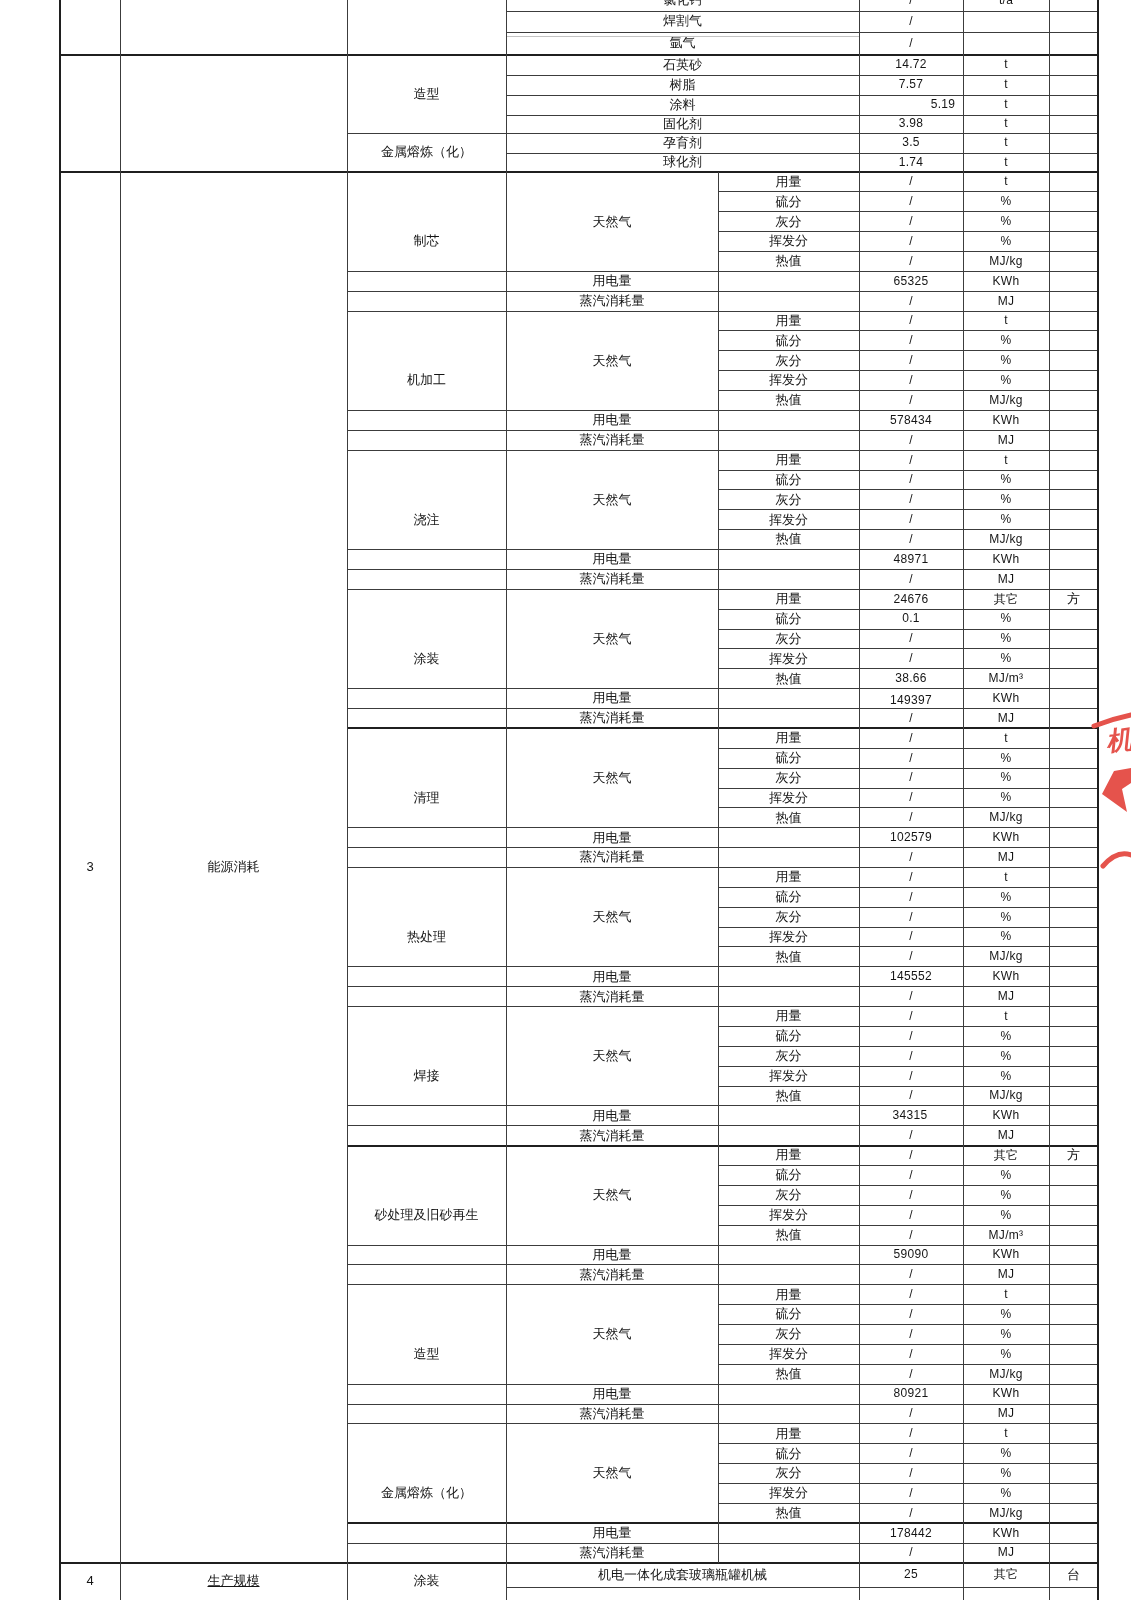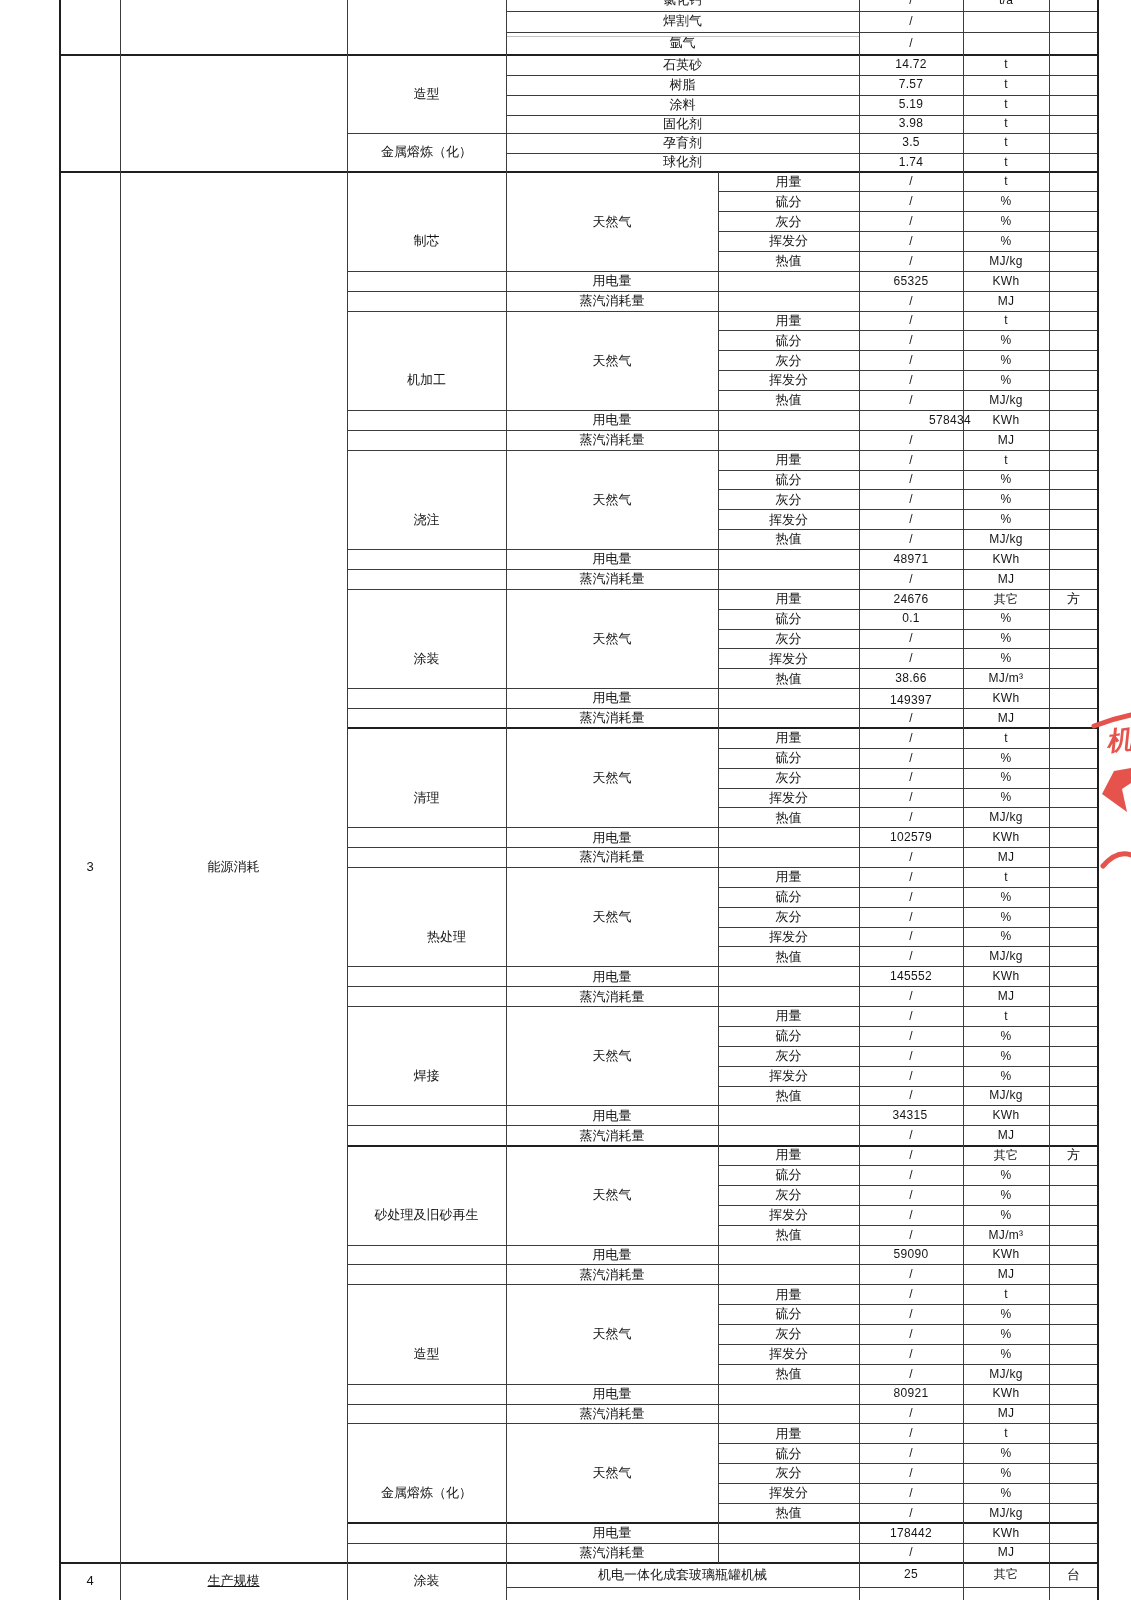--- a/index.html
+++ b/index.html
@@ -33,21 +33,21 @@
       <div class="hl" style="left: 60px; top: 53.75px; width: 1038px; height: 2.5px; background: rgb(31, 31, 31);"></div>
       <div class="cell" style="left: 347px; top: 55px; width: 159px; height: 78px;">造型</div>
       <div class="cell" style="left: 347px; top: 133px; width: 159px; height: 39px;">金属熔炼（化）</div>
       <div class="cell" style="left: 506px; top: 55px; width: 353px; height: 20px;">石英砂</div>
       <div class="cell num" style="left: 859px; top: 55px; width: 104px; height: 20px;">14.72</div>
       <div class="cell num" style="left: 963px; top: 55px; width: 86px; height: 20px;">t</div>
       <div class="cell" style="left: 506px; top: 75px; width: 353px; height: 20px;">树脂</div>
       <div class="cell num" style="left: 859px; top: 75px; width: 104px; height: 20px;">7.57</div>
       <div class="cell num" style="left: 963px; top: 75px; width: 86px; height: 20px;">t</div>
       <div class="cell" style="left: 506px; top: 95px; width: 353px; height: 20px;">涂料</div>
-      <div class="cell num" style="left: 859px; top: 95px; width: 104px; height: 20px;">5.19</div>
+      <div class="cell num" style="left: 859px; top: 95px; width: 104px; height: 20px; padding-left: 32px;">5.19</div>
       <div class="cell num" style="left: 963px; top: 95px; width: 86px; height: 20px;">t</div>
       <div class="cell" style="left: 506px; top: 115px; width: 353px; height: 18px;">固化剂</div>
       <div class="cell num" style="left: 859px; top: 115px; width: 104px; height: 18px;">3.98</div>
       <div class="cell num" style="left: 963px; top: 115px; width: 86px; height: 18px;">t</div>
       <div class="cell" style="left: 506px; top: 133px; width: 353px; height: 20px;">孕育剂</div>
       <div class="cell num" style="left: 859px; top: 133px; width: 104px; height: 20px;">3.5</div>
       <div class="cell num" style="left: 963px; top: 133px; width: 86px; height: 20px;">t</div>
       <div class="cell" style="left: 506px; top: 153px; width: 353px; height: 19px;">球化剂</div>
       <div class="cell num" style="left: 859px; top: 153px; width: 104px; height: 19px;">1.74</div>
       <div class="cell num" style="left: 963px; top: 153px; width: 86px; height: 19px;">t</div>
@@ -103,21 +103,21 @@
       <div class="hl" style="left: 718px; top: 350.343px; width: 380px; height: 1px; background: rgb(60, 60, 60);"></div>
       <div class="cell" style="left: 718px; top: 370.714px; width: 141px; height: 19.8714px;">挥发分</div>
       <div class="cell num" style="left: 859px; top: 370.714px; width: 104px; height: 19.8714px;">/</div>
       <div class="cell num" style="left: 963px; top: 370.714px; width: 86px; height: 19.8714px;">%</div>
       <div class="hl" style="left: 718px; top: 370.214px; width: 380px; height: 1px; background: rgb(60, 60, 60);"></div>
       <div class="cell" style="left: 718px; top: 390.586px; width: 141px; height: 19.8714px;">热值</div>
       <div class="cell num" style="left: 859px; top: 390.586px; width: 104px; height: 19.8714px;">/</div>
       <div class="cell num" style="left: 963px; top: 390.586px; width: 86px; height: 19.8714px;">MJ/kg</div>
       <div class="hl" style="left: 718px; top: 390.086px; width: 380px; height: 1px; background: rgb(60, 60, 60);"></div>
       <div class="cell" style="left: 506px; top: 410.457px; width: 212px; height: 19.8714px;">用电量</div>
-      <div class="cell num" style="left: 859px; top: 410.457px; width: 104px; height: 19.8714px; padding-left: 39px;">578434</div>
+      <div class="cell num" style="left: 859px; top: 410.457px; width: 104px; height: 19.8714px;">578434</div>
       <div class="cell num" style="left: 963px; top: 410.457px; width: 86px; height: 19.8714px;">KWh</div>
       <div class="cell" style="left: 506px; top: 430.329px; width: 212px; height: 19.8714px;">蒸汽消耗量</div>
       <div class="cell num" style="left: 859px; top: 430.329px; width: 104px; height: 19.8714px;">/</div>
       <div class="cell num" style="left: 963px; top: 430.329px; width: 86px; height: 19.8714px;">MJ</div>
       <div class="hl" style="left: 347px; top: 310.6px; width: 751px; height: 1px; background: rgb(60, 60, 60);"></div>
       <div class="hl" style="left: 347px; top: 409.957px; width: 751px; height: 1px; background: rgb(60, 60, 60);"></div>
       <div class="hl" style="left: 347px; top: 429.829px; width: 751px; height: 1px; background: rgb(60, 60, 60);"></div>
       <div class="cell" style="left: 347px; top: 450.2px; width: 159px; height: 139.1px;">浇注</div>
       <div class="cell" style="left: 506px; top: 450.2px; width: 212px; height: 99.3571px;">天然气</div>
       <div class="cell" style="left: 718px; top: 450.2px; width: 141px; height: 19.8714px;">用量</div>
@@ -202,21 +202,21 @@
       <div class="hl" style="left: 718px; top: 807.386px; width: 380px; height: 1px; background: rgb(60, 60, 60);"></div>
       <div class="cell" style="left: 506px; top: 827.757px; width: 212px; height: 19.8714px;">用电量</div>
       <div class="cell num" style="left: 859px; top: 827.757px; width: 104px; height: 19.8714px;">102579</div>
       <div class="cell num" style="left: 963px; top: 827.757px; width: 86px; height: 19.8714px;">KWh</div>
       <div class="cell" style="left: 506px; top: 847.629px; width: 212px; height: 19.8714px;">蒸汽消耗量</div>
       <div class="cell num" style="left: 859px; top: 847.629px; width: 104px; height: 19.8714px;">/</div>
       <div class="cell num" style="left: 963px; top: 847.629px; width: 86px; height: 19.8714px;">MJ</div>
       <div class="hl" style="left: 347px; top: 727.4px; width: 751px; height: 2px; background: rgb(31, 31, 31);"></div>
       <div class="hl" style="left: 347px; top: 827.257px; width: 751px; height: 1px; background: rgb(60, 60, 60);"></div>
       <div class="hl" style="left: 347px; top: 847.129px; width: 751px; height: 1px; background: rgb(60, 60, 60);"></div>
-      <div class="cell" style="left: 347px; top: 867.5px; width: 159px; height: 139.1px; margin-left: 20px;">热处理</div>
+      <div class="cell" style="left: 347px; top: 867.5px; width: 159px; height: 139.1px;">热处理</div>
       <div class="cell" style="left: 506px; top: 867.5px; width: 212px; height: 99.3571px;">天然气</div>
       <div class="cell" style="left: 718px; top: 867.5px; width: 141px; height: 19.8714px;">用量</div>
       <div class="cell num" style="left: 859px; top: 867.5px; width: 104px; height: 19.8714px;">/</div>
       <div class="cell num" style="left: 963px; top: 867.5px; width: 86px; height: 19.8714px;">t</div>
       <div class="cell" style="left: 718px; top: 887.371px; width: 141px; height: 19.8714px;">硫分</div>
       <div class="cell num" style="left: 859px; top: 887.371px; width: 104px; height: 19.8714px;">/</div>
       <div class="cell num" style="left: 963px; top: 887.371px; width: 86px; height: 19.8714px;">%</div>
       <div class="hl" style="left: 718px; top: 886.871px; width: 380px; height: 1px; background: rgb(60, 60, 60);"></div>
       <div class="cell" style="left: 718px; top: 907.243px; width: 141px; height: 19.8714px;">灰分</div>
       <div class="cell num" style="left: 859px; top: 907.243px; width: 104px; height: 19.8714px;">/</div>

